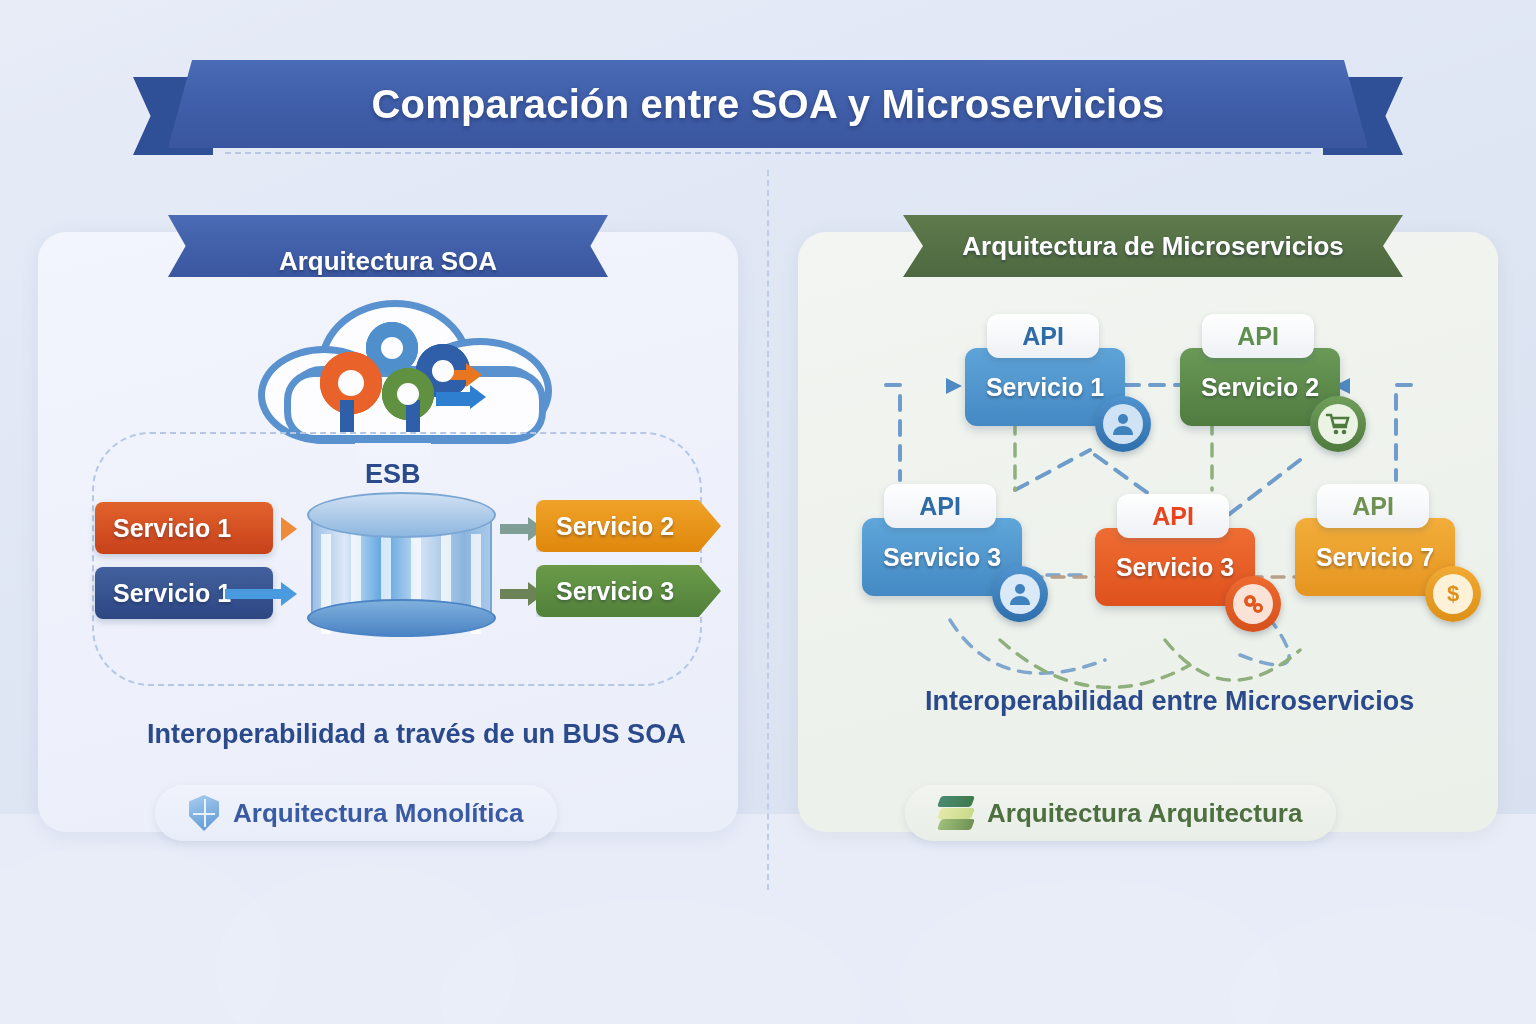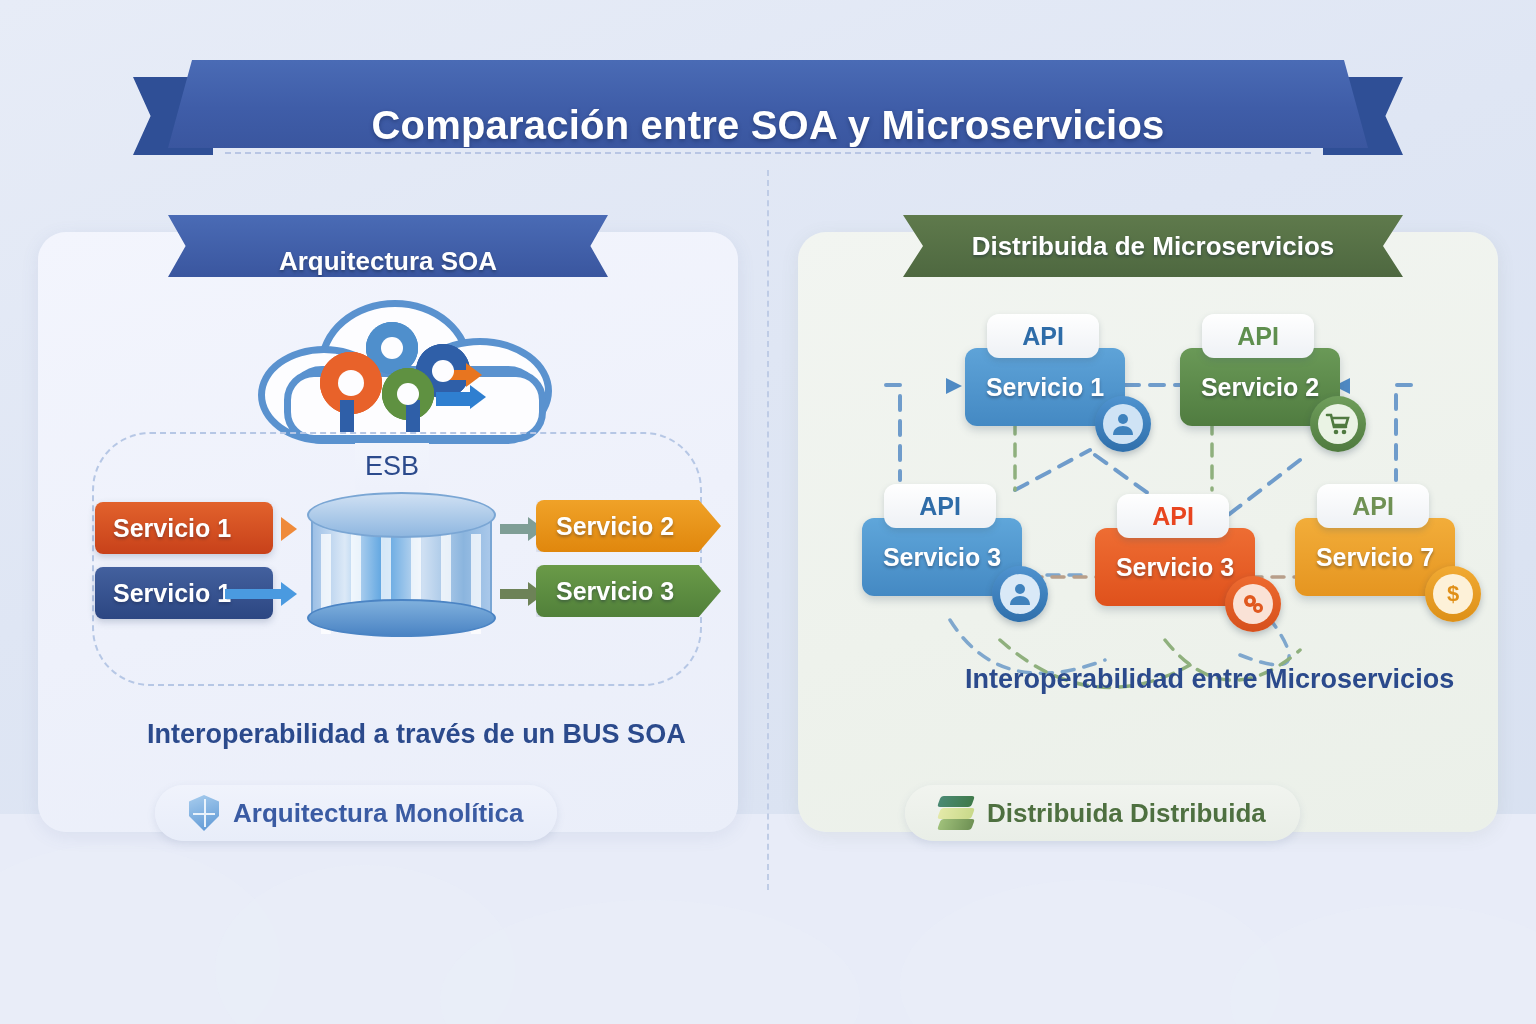--- a/index.html
+++ b/index.html
@@ -15,21 +15,21 @@
   .cloudband{position:absolute;left:0;right:0;bottom:0;height:210px;background:#e8ecf8;}
 
   
   .title-wrap{position:absolute;left:0;top:55px;width:1536px;height:110px;}
   .ribbon-tail{position:absolute;top:22px;width:80px;height:78px;background:#2f4f96;}
   .ribbon-tail.l{left:133px;clip-path:polygon(0 0,100% 0,100% 100%,0 100%,22% 50%);}
   .ribbon-tail.r{right:133px;clip-path:polygon(0 0,100% 0,78% 50%,100% 100%,0 100%);}
   .ribbon-main{position:absolute;left:168px;right:168px;top:5px;height:88px;
     background:linear-gradient(180deg,#4a6bb5 0%,#3f5da8 55%,#3a569f 100%);
     clip-path:polygon(2% 0,98% 0,100% 100%,0 100%);
-    display:flex;align-items:flex-end;justify-content:center;
+    display:flex;align-items:center;justify-content:center;
     box-shadow:0 4px 10px rgba(40,60,110,.22);}
   .title-text{color:#fff;font-size:40px;font-weight:bold;letter-spacing:.2px;
     text-shadow:0 2px 4px rgba(20,35,80,.45);}
   .title-dash{position:absolute;left:225px;right:225px;top:152px;height:0;
     border-top:2px dashed #b9c6e4;}
 
   
   .panel{position:absolute;top:232px;height:600px;border-radius:28px;}
   .panel.left{left:38px;width:700px;
     background:linear-gradient(165deg,#f3f5fd 0%,#eef1fb 55%,#eaeef9 100%);
@@ -50,22 +50,22 @@
   .divider{position:absolute;left:767px;top:170px;height:720px;border-left:2px dashed #bfcce6;}
   .vs{position:absolute;left:727px;top:450px;width:84px;height:84px;border-radius:50%;
     background:linear-gradient(160deg,#f2f5fc,#e6ecf8);border:3px solid #ccd8ee;
     display:flex;align-items:center;justify-content:center;
     box-shadow:0 3px 9px rgba(80,100,150,.18);}
   .vs span{color:#2d52a0;font-size:33px;font-weight:bold;}
 
   
   .esb-region{position:absolute;left:92px;top:432px;width:606px;height:250px;
     border:2px dashed #b6c7e5;border-radius:58px;}
-  .esb-label{position:absolute;left:355px;top:443px;color:#2b4a8c;font-size:27px;font-weight:normal;
-    background:linear-gradient(180deg,#f1f4fc,#eef1fb);padding:8px 10px;}
+  .esb-label{position:absolute;left:355px;top:443px;color:#2b4a8c;font-size:27px;font-weight:bold;
+    background:linear-gradient(180deg,#f1f4fc,#eef1fb);padding:16px 10px;}
 
   
   .esb-cloud{position:absolute;left:258px;top:300px;width:300px;height:130px;}
   .esb-cloud .puff{position:absolute;background:#fdfdff;border:7px solid #5a92cf;border-radius:50%;}
 
   .gear{position:absolute;border-radius:50%;}
   .gear::before,.gear::after{content:"";position:absolute;inset:0;border-radius:inherit;background:inherit;}
   .gear::before{transform:rotate(30deg);}
   .gear::after{transform:rotate(60deg);}
   .gear .hole{position:absolute;left:50%;top:50%;transform:translate(-50%,-50%);
@@ -165,21 +165,21 @@
 
   <div class="panel left"></div>
   <div class="panel right"></div>
 
   <div class="divider"></div>
 
   <div class="sec-ribbon left">
     <span>Arquitectura SOA</span>
   </div>
   <div class="sec-ribbon right">
-    <span>Distribuida de Microservicios</span>
+    <span>Arquitectura de Microservicios</span>
   </div>
 
   <div class="esb-cloud">
     <div class="puff" style="left:60px;top:0;width:140px;height:118px;"></div>
     <div class="puff" style="left:0px;top:46px;width:118px;height:84px;"></div>
     <div class="puff" style="left:150px;top:38px;width:130px;height:92px;"></div>
     <div class="puff" style="left:30px;top:66px;width:240px;height:64px;border-radius:34px;"></div>
     <div class="puff" style="left:26px;top:70px;width:248px;height:58px;border-radius:30px;border-color:#5a92cf;"></div>
 
     <div class="gear" style="left:108px;top:22px;width:52px;height:52px;background:#4f8fcc;">
@@ -345,24 +345,24 @@
       <span style="color:#6f9154;">API</span>
     </div>
     <span class="name">Servicio 7</span>
     <div class="ms-badge" style="background:linear-gradient(180deg,#f1aa33,#dd9018);">
       <div class="inner" style="background:#fdf1d8;color:#e08f17;font-weight:bold;">
         <span>$</span>
       </div>
     </div>
   </div>
 
-  <div class="caption" style="left:925px;top:663px;margin-left:40px;">Interoperabilidad entre Microservicios</div>
+  <div class="caption" style="left:925px;top:685px;">Interoperabilidad entre Microservicios</div>
 
   <div class="pill right">
     <span class="stack">
       <em style="top:0;background:linear-gradient(90deg,#4b8a74,#3f7a4a);"></em>
       <em style="top:12px;background:linear-gradient(90deg,#e3e9a8,#c9d98a);"></em>
       <em style="top:23px;background:linear-gradient(90deg,#9fc07a,#6f9154);"></em>
     </span>
-    <span class="lbl">Distribuida Distribuida</span>
+    <span class="lbl">Arquitectura Arquitectura</span>
   </div>
 
 </div>
 
 </body></html>

